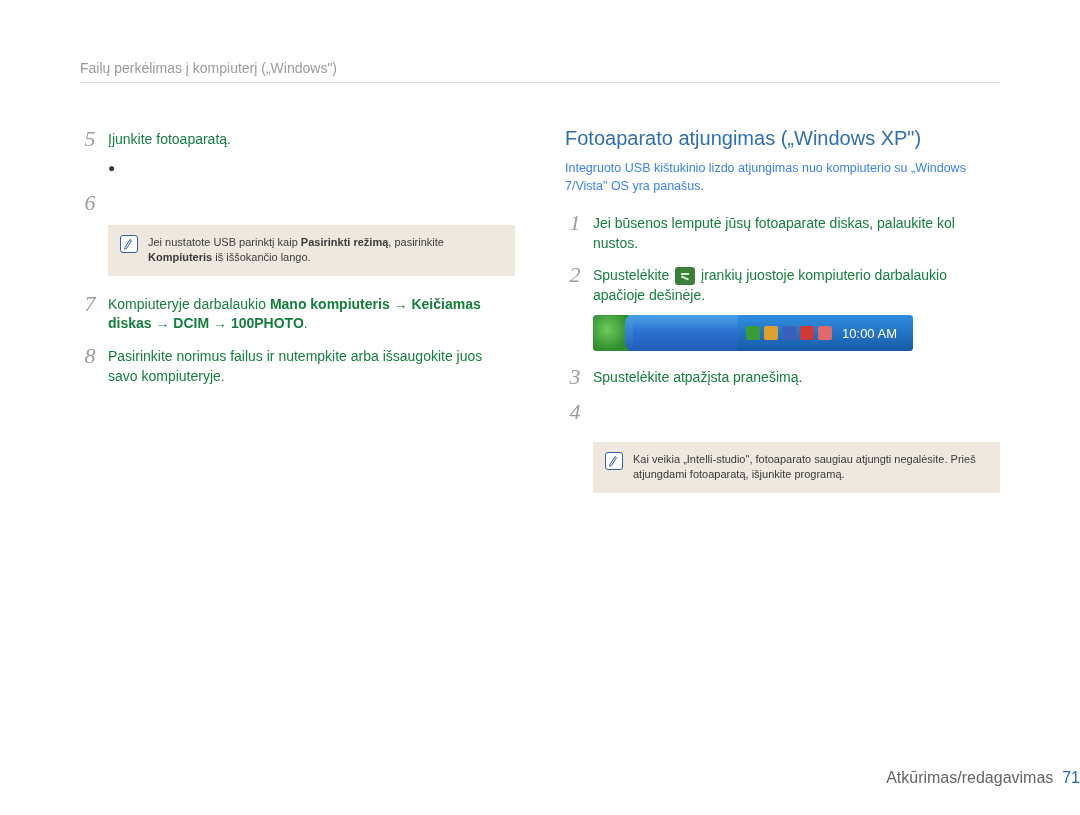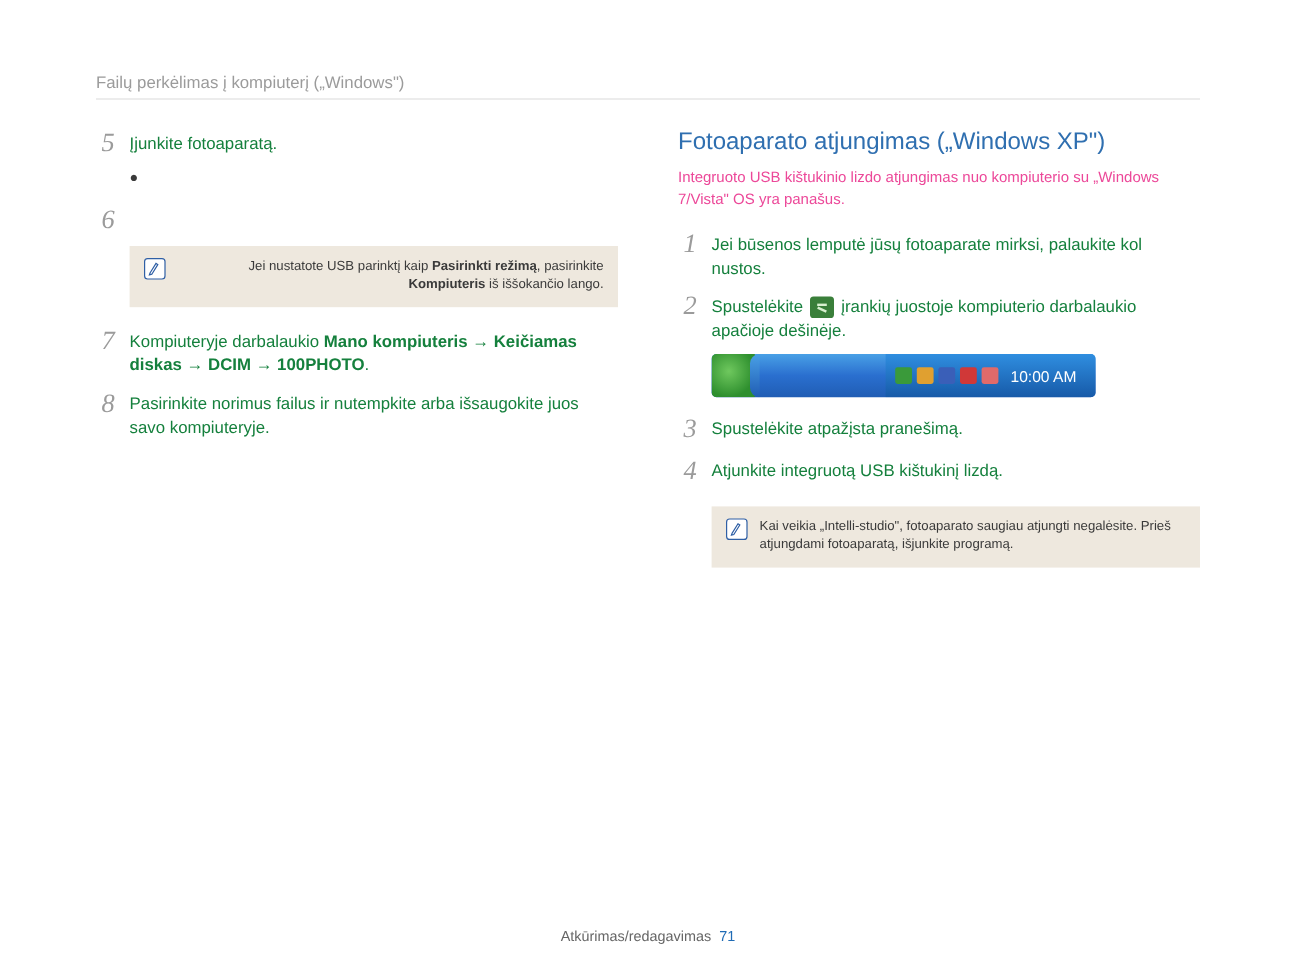--- a/index.html
+++ b/index.html
@@ -12,20 +12,21 @@
     color: #3a3a3a;
   }
   .page {
     position: absolute;
     top: 60px;
     left: 80px;
     right: 80px;
     bottom: 30px;
     display: flex;
     flex-direction: column;
+    gap: 20px;
   }
   .header {
     font-size: 14px;
     color: #9b9b9b;
     padding-bottom: 6px;
     border-bottom: 1px solid #e0e0e0;
     margin-bottom: 24px;
   }
   .columns {
     display: flex;
@@ -67,21 +68,20 @@
   .sub-bullet .dot { width: 8px; flex-shrink: 0; }
   .notebox {
     background: #eee8de;
     display: flex;
     align-items: flex-start;
     gap: 10px;
     padding: 10px 12px;
     margin: 6px 0 16px 28px;
     font-size: 11px;
     line-height: 1.4;
-    text-align: right;
   }
   .notebox-right {
     background: #eee8de;
     display: flex;
     align-items: flex-start;
     gap: 10px;
     padding: 10px 12px;
     margin: 18px 0 0 28px;
     font-size: 11px;
     line-height: 1.4;
@@ -101,21 +101,21 @@
   .section-title {
     color: #2f6fb0;
     font-size: 20px;
     font-weight: 400;
     margin-bottom: 10px;
   }
   .intro {
     font-size: 12.5px;
     line-height: 1.4;
     margin-bottom: 16px;
-    color: #ec4899;
+    color: #3b82f6;
   }
   .inline-icon {
     display: inline-flex;
     width: 20px;
     height: 18px;
     background: #3a7f3a;
     border-radius: 3px;
     vertical-align: middle;
     align-items: center;
     justify-content: center;
@@ -167,22 +167,22 @@
   .tray-ico {
     width: 14px; height: 14px; border-radius: 2px;
   }
   .tb-time {
     color: #fff;
     font-size: 13px;
     padding: 0 10px 0 6px;
     white-space: nowrap;
   }
   .footer {
-    text-align: center;
-    font-size: 12px;
+    text-align: right;
+    font-size: 16px;
     color: #666;
     position: absolute;
     bottom: 28px;
     left: 0; right: 0;
   }
   .footer .pnum { color: #1f6bb5; }
   b { font-weight: bold; }
 </style>
 </head>
 <body>
@@ -234,21 +234,21 @@
 
     </div>
 
     <div class="col">
 
       <div class="section-title">Fotoaparato atjungimas („Windows XP")</div>
       <div class="intro">Integruoto USB kištukinio lizdo atjungimas nuo kompiuterio su „Windows 7/Vista" OS yra panašus.</div>
 
       <div class="step">
         <div class="stepnum">1</div>
-        <div class="steptext">Jei būsenos lemputė jūsų fotoaparate mirksi, palaukite kol nustos.</div>
+        <div class="steptext">Jei būsenos lemputė jūsų fotoaparate diskas, palaukite kol nustos.</div>
       </div>
 
       <div class="step">
         <div class="stepnum">2</div>
         <div class="steptext">
           <span>Spustelėkite </span>
           <span class="inline-icon"></span>
           <span> įrankių juostoje kompiuterio darbalaukio apačioje dešinėje.</span>
         </div>
       </div>
@@ -265,21 +265,20 @@
         </div>
       </div>
 
       <div class="step">
         <div class="stepnum">3</div>
         <div class="steptext">Spustelėkite atpažįsta pranešimą.</div>
       </div>
 
       <div class="step">
         <div class="stepnum">4</div>
-        <div class="steptext">Atjunkite integruotą USB kištukinį lizdą.</div>
       </div>
 
       <div class="notebox-right">
         <span class="note-icon">
           <svg viewBox="0 0 24 24">
               <path d="M4 19 L14 3 L17 5 L7 21 L3 22 Z" fill="none" stroke="#2f5fa5" stroke-width="2"></path>
             </svg>
         </span>
         <div>Kai veikia „Intelli-studio", fotoaparato saugiau atjungti negalėsite. Prieš atjungdami fotoaparatą, išjunkite programą.</div>
       </div>

